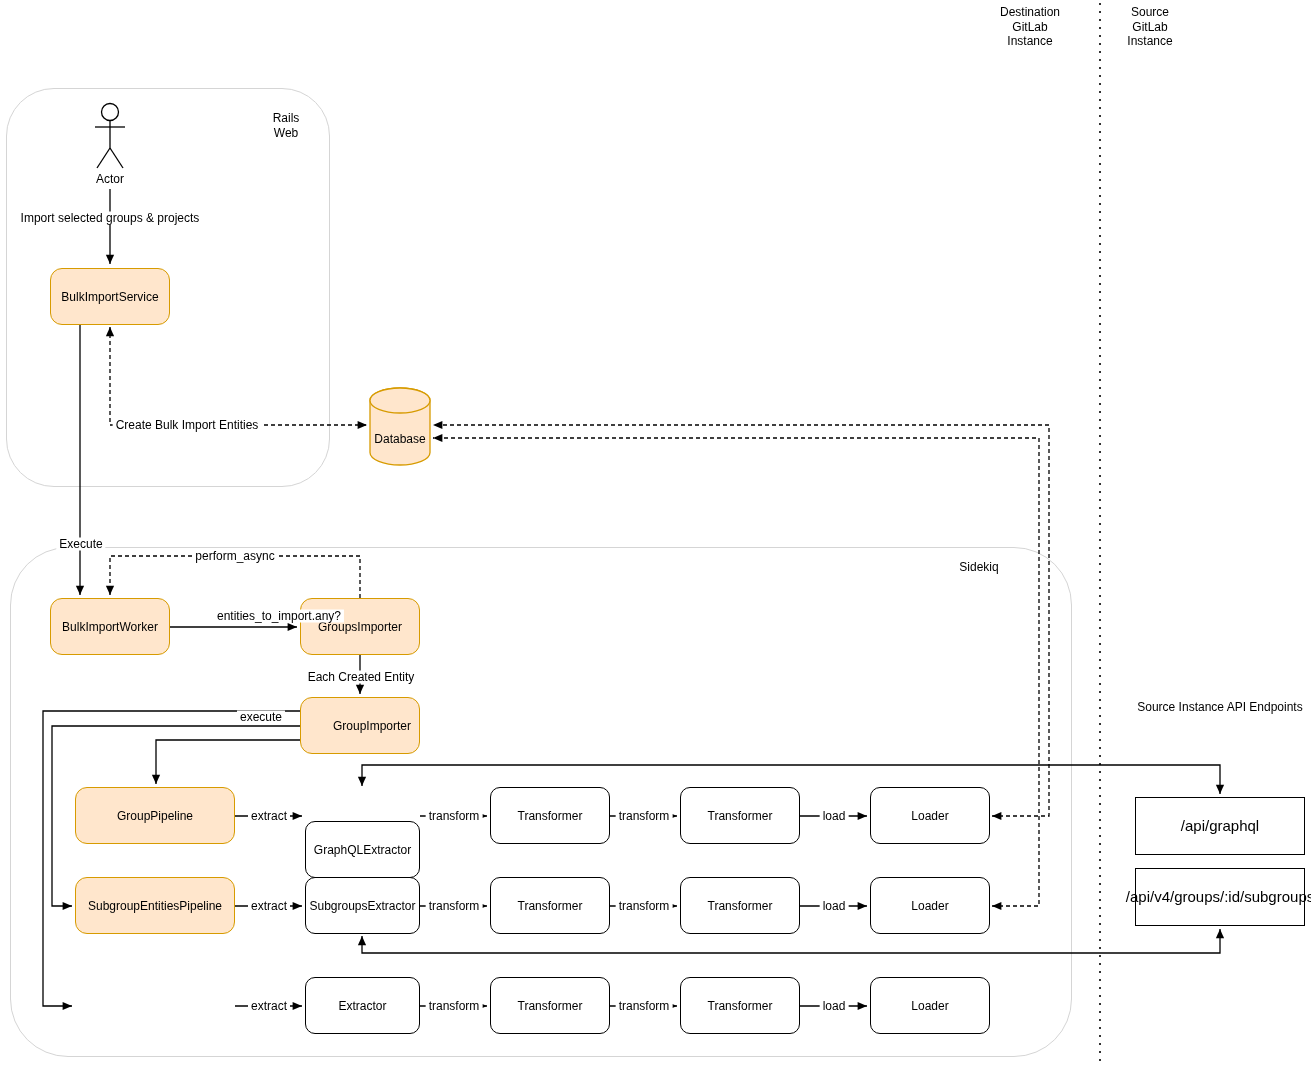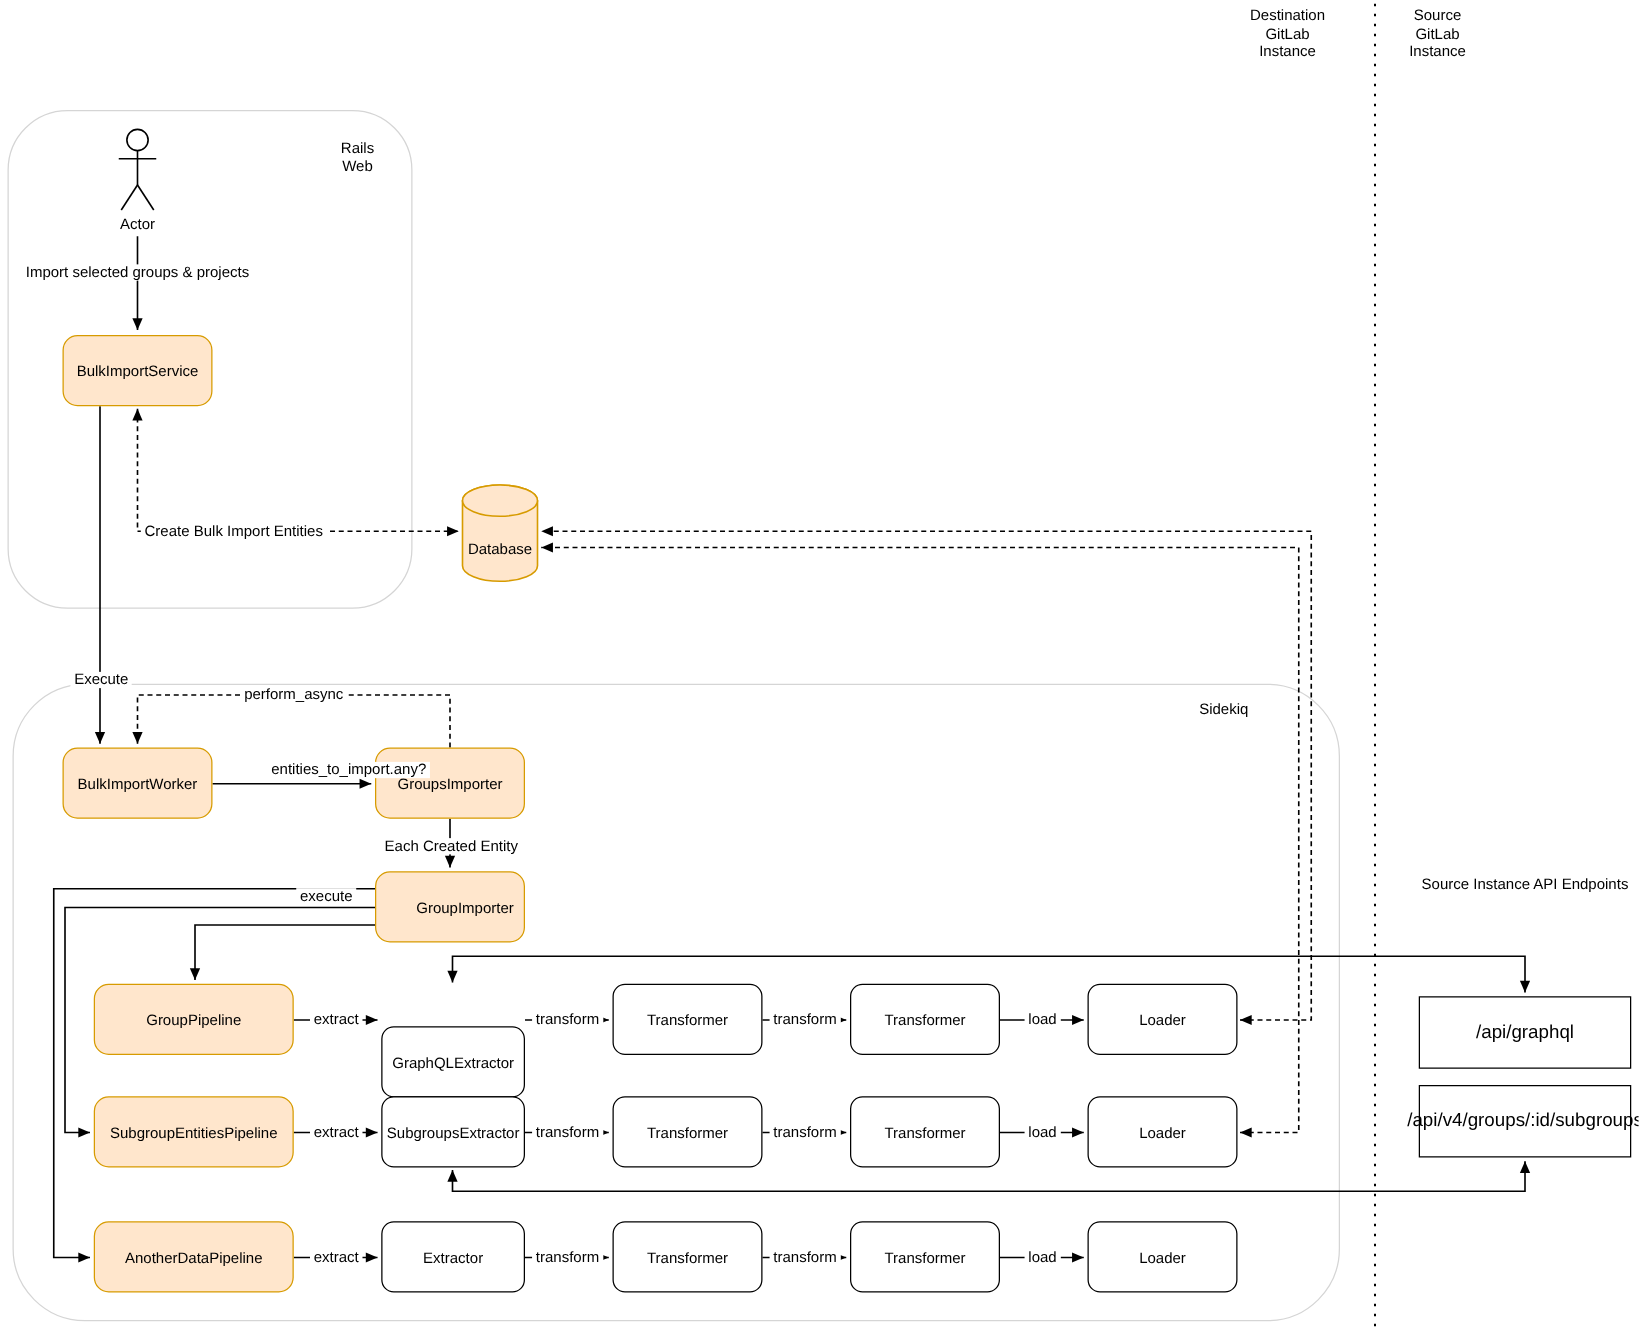--- a/index.html
+++ b/index.html
@@ -106,21 +106,20 @@
   <div class="node" style="left:80px;top:172px;width:60px;height:14px;">Actor</div>
   <div class="node" style="left:360px;top:432px;width:80px;height:14px;">Database</div>
 
   <div class="node orange" style="left:50px;top:268px;width:120px;height:57px;">BulkImportService</div>
   <div class="node orange" style="left:300px;top:598px;width:120px;height:57px;">GroupsImporter</div>
   <div class="node orange" style="left:50px;top:598px;width:120px;height:57px;">BulkImportWorker</div>
   <div class="node orange" style="left:300px;top:697px;width:120px;height:57px;padding-left:24px;">GroupImporter</div>
 
   <div class="node orange" style="left:75px;top:787px;width:160px;height:57px;">GroupPipeline</div>
   <div class="node orange" style="left:75px;top:877px;width:160px;height:57px;">SubgroupEntitiesPipeline</div>
-  <div class="node orange" style="left:75px;top:977px;width:160px;height:57px;">AnotherDataPipeline</div>
 
   <div class="node plain" style="left:305px;top:787px;width:115px;height:57px;margin-top:34px;">GraphQLExtractor</div>
   <div class="node plain" style="left:305px;top:977px;width:115px;height:57px;">Extractor</div>
   <div class="node plain" style="left:305px;top:877px;width:115px;height:57px;">SubgroupsExtractor</div>
 
   <div class="node plain" style="left:490px;top:787px;width:120px;height:57px;">Transformer</div>
   <div class="node plain" style="left:680px;top:787px;width:120px;height:57px;">Transformer</div>
   <div class="node plain" style="left:870px;top:787px;width:120px;height:57px;">Loader</div>
 
   <div class="node plain" style="left:490px;top:877px;width:120px;height:57px;">Transformer</div>

